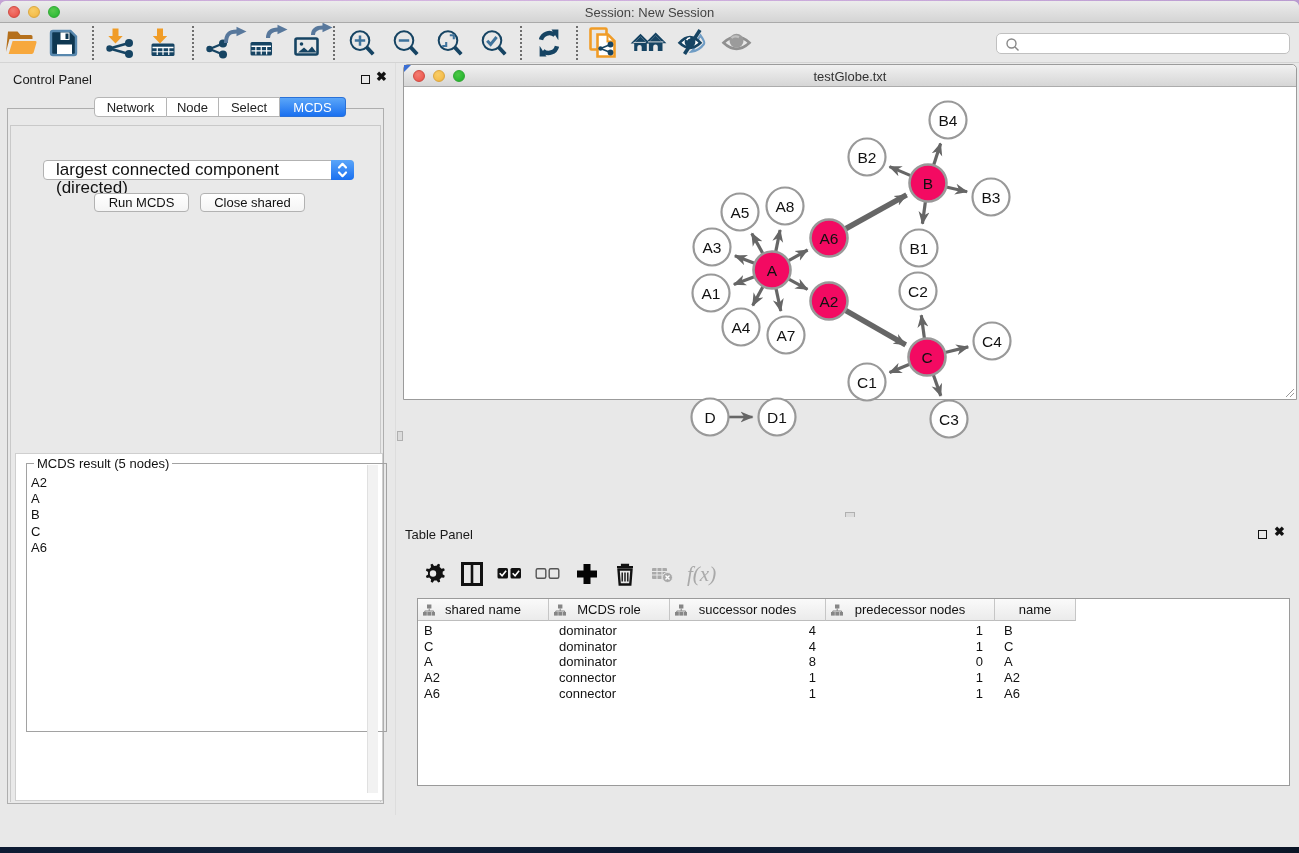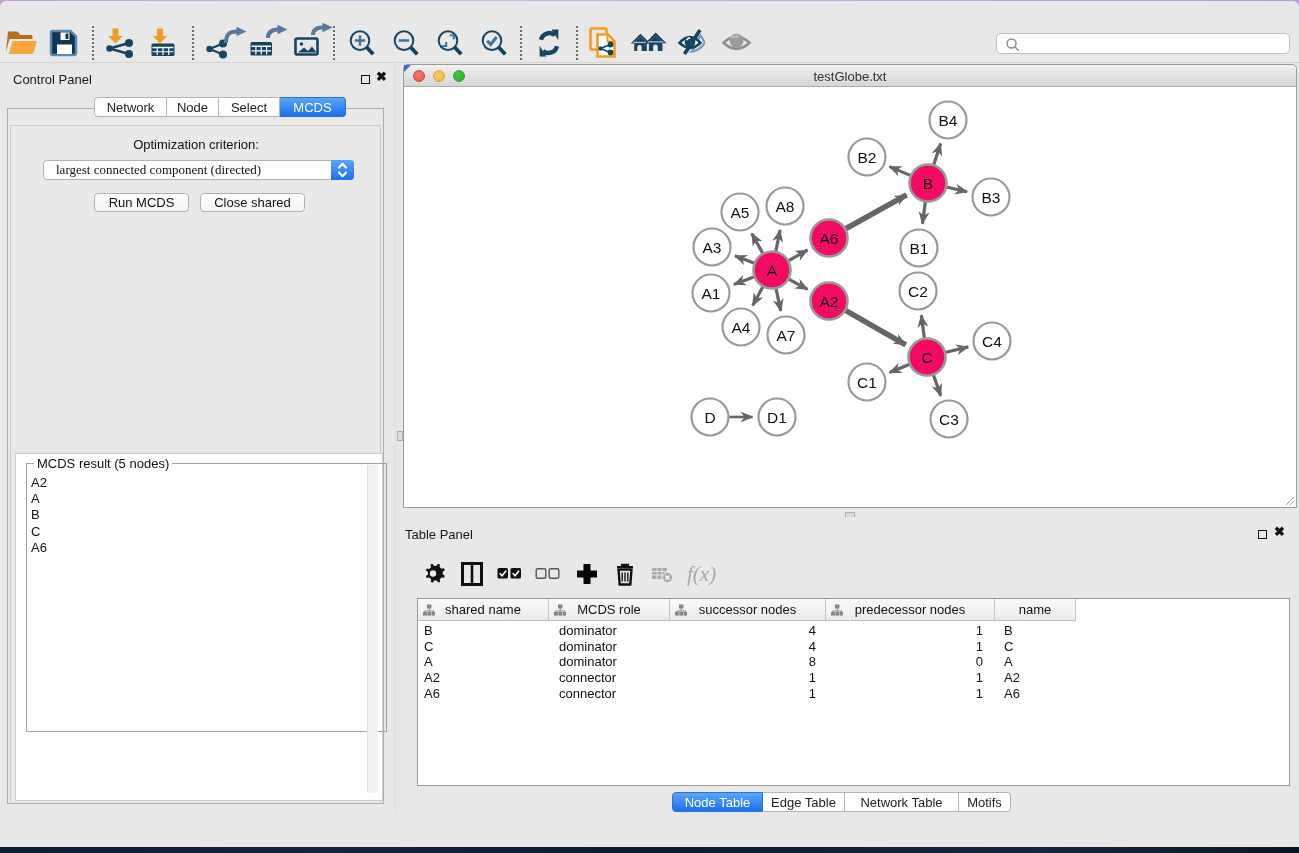--- a/index.html
+++ b/index.html
@@ -23,32 +23,32 @@
   #cp-title { left:13px; top:9px; font-size:13px; color:#1a1a1a; }
   .float-ico { width:9px; height:9px; border:1.5px solid #111; }
   .x-ico { font-size:13px; color:#111; font-weight:bold; }
   #cp-tabs { left:78px; top:34px; height:20px; display:flex; font-size:13px; color:#222; }
   #cp-tabs div { background:#fff; border:1px solid #b5b5b5; border-left:none; line-height:19px; text-align:center;}
   #cp-tabs div:first-child { border-left:1px solid #b5b5b5; border-radius:4px 0 0 4px;margin-left:16px; }
   #cp-tabs div.sel { background:linear-gradient(#5ba6f9,#1a70f0); color:#fff; border-color:#2a71d8; border-radius:0 4px 4px 0; }
   #cp-border { left:7px; top:45px; width:377px; height:696px; border:1px solid #aeaeae; background:#e9e9e9; }
   #cp-inner { left:10px; top:62px; width:371px; height:677px; border:1px solid #c9c9c9; border-bottom:none; }
   #opt-lbl { left:0; top:74px; width:392px; text-align:center; font-size:13px; color:#111; }
-  #dd { left:43px; top:97px; width:311px; height:20px; background:#fff; border:1px solid #b2b2b2; border-radius:4px; font-size:13px; color:#111; line-height:18px; padding-left:12px;font-family:Liberation Serif, serif; }
+  #dd { left:43px; top:97px; width:311px; height:20px; background:#fff; border:1px solid #b2b2b2; border-radius:4px; font-size:17px; color:#111; line-height:18px; padding-left:12px; }
   #dd-step { right:-1px; top:-1px; width:23px; height:20px; background:linear-gradient(#5aa5f9,#1a70f0); border-radius:0 4px 4px 0; }
   .btn { height:19px; background:linear-gradient(#ffffff,#f4f4f4); border:1px solid #b2b2b2; border-radius:4px; font-size:13px; color:#111; text-align:center; line-height:17px; }
   #btn-run { left:94px; top:130px; width:95px; }
   #btn-close { left:200px; top:130px; width:105px; }
   #result-white { left:15px; top:390px; width:368px; height:348px; background:#fff; border:1px solid #cfcfcf; }
   #fieldset { left:10px; top:9px; width:361px; height:269px; border:1px solid #a2a2a2; }
   #fs-legend { left:7px; top:-8px; background:#fff; padding:0 3px; font-size:13px; color:#111; }
   #fs-list { left:4px; top:11px; font-size:13px; color:#111; line-height:16.2px; }
   #fs-scroll { right:8px; top:1px; width:11px; height:328px; background:#f2f2f2; border-left:1px solid #e0e0e0; }
   
-  #netwin { left:403px; top:63px; width:894px; height:444px; background:#fff; border:1px solid #9b9b9b; border-radius:5px 5px 0 0; }
+  #netwin { left:403px; top:63px; width:894px; height:336px; background:#fff; border:1px solid #9b9b9b; border-radius:5px 5px 0 0; }
   #net-titlebar { left:0; top:0; width:892px; height:22px; background:linear-gradient(#f1f1f1,#d6d6d6); border-bottom:1px solid #acacac; border-radius:5px 5px 0 0; }
   #net-title { width:100%; text-align:center; top:4px; font-size:13px; color:#333; }
   .grip { right:2px; bottom:2px; width:10px; height:10px; }
   
   #tpanel { left:403px; top:516px; width:896px; height:299px; background:#e8e8e8; }
   #tp-title { left:2px; top:10px; font-size:13px; color:#1a1a1a; }
   #tbl { left:14px; top:81px; width:873px; height:188px; background:#fff; border:1px solid #9a9a9a; }
   #tbl-head { left:0; top:0; height:22px; display:flex; font-size:13px; color:#111; }
   #tbl-head .hc { background:linear-gradient(#fafafa,#ebebeb); border-right:1px solid #c6c6c6; border-bottom:1px solid #bdbdbd; position:relative; text-align:center; line-height:21px; }
   .rowtxt { font-size:13px; color:#111; line-height:15.7px; }
@@ -61,20 +61,26 @@
   #statusbar { left:0; top:814px; width:1299px; height:32px; background:#e9e9e9; border-top:1px solid #c2c2c2; }
   #sb-btn { left:10px; top:7px; width:28px; height:23px; background:#f0f0f0; border:1px solid #a8a8a8; }
   #mem-btn { left:1216px; top:7px; width:71px; height:23px; background:#fdfdfd; border:1px solid #ababab; border-radius:3px; font-size:12px; color:#111; }
 </style>
 </head>
 <body>
 <div class="abs" id="desktop-top"></div>
 <div class="abs" id="desktop-bot"></div>
 <div class="abs" id="appwin">
 
+  <div class="abs" id="titlebar">
+    <div class="abs tl" style="left:8px;background:radial-gradient(circle at 40% 35%,#f07d74,#ee5f55 60%,#d9493f);border:0.5px solid #ce4a42;"></div>
+    <div class="abs tl" style="left:28px;background:radial-gradient(circle at 40% 35%,#f8cd67,#f5bf4f 60%,#e0a33a);border:0.5px solid #dba73f;"></div>
+    <div class="abs tl" style="left:48px;background:radial-gradient(circle at 40% 35%,#59c94e,#37bf3c 60%,#28a52e);border:0.5px solid #2fa833;"></div>
+    <div class="abs" id="title-txt">Session: New Session</div>
+  </div>
 
   <div class="abs" id="toolbar">
     <div class="abs tsep" style="left:92px"></div>
     <div class="abs tsep" style="left:192px"></div>
     <div class="abs tsep" style="left:333px"></div>
     <div class="abs tsep" style="left:520px"></div>
     <div class="abs tsep" style="left:576px"></div>
     <svg width="1299" height="39" style="position:absolute;left:0;top:0">
 <path d="M8,8.5 h9.5 l3,3.5 h10.5 a1.5,1.5 0 0 1 1.5,1.5 v2.5 h-23 l-3.5,13 z" fill="#b5701c"></path>
 <path d="M12.6,18 h22.6 a1.3,1.3 0 0 1 1.25,1.75 l-2.8,9.8 a2,2 0 0 1 -1.9,1.45 h-23.1 z" fill="#f7a83d"></path>
@@ -172,21 +178,20 @@
     <div class="abs float-ico" style="left:361px;top:12px;"></div>
     <div class="abs x-ico" style="left:376px;top:6px;">✖</div>
     <div class="abs" id="cp-border"></div>
     <div class="abs" id="cp-inner"></div>
     <div class="abs" id="cp-tabs">
       <div style="width:73px">Network</div>
         <div style="width:52px">Node</div>
         <div style="width:61px">Select</div>
         <div class="sel" style="width:66px">MCDS</div>
     </div>
-    <div class="abs" id="opt-lbl">Optimization criterion:</div>
     <div class="abs" id="dd">largest connected component (directed)
       <div class="abs" id="dd-step">
         <svg width="23" height="20">
             <path d="M8 7.5 L11.5 3.8 L15 7.5" fill="none" stroke="#fff" stroke-width="2.2" stroke-linecap="round" stroke-linejoin="round"></path>
             <path d="M8 12.5 L11.5 16.2 L15 12.5" fill="none" stroke="#fff" stroke-width="2.2" stroke-linecap="round" stroke-linejoin="round"></path>
           </svg>
       </div>
     </div>
     <div class="abs btn" id="btn-run">Run MCDS</div>
     <div class="abs btn" id="btn-close">Close shared</div>
@@ -373,21 +378,15 @@
 <div class="abs rowtxt" style="left:141px;top:71.1px;">connector</div>
 <div class="abs rowtxt" style="left:300px;top:71.1px;width:98px;text-align:right;">1</div>
 <div class="abs rowtxt" style="left:460px;top:71.1px;width:105px;text-align:right;">1</div>
 <div class="abs rowtxt" style="left:586px;top:71.1px;">A2</div>
 <div class="abs rowtxt" style="left:6px;top:86.8px;">A6</div>
 <div class="abs rowtxt" style="left:141px;top:86.8px;">connector</div>
 <div class="abs rowtxt" style="left:300px;top:86.8px;width:98px;text-align:right;">1</div>
 <div class="abs rowtxt" style="left:460px;top:86.8px;width:105px;text-align:right;">1</div>
 <div class="abs rowtxt" style="left:586px;top:86.8px;">A6</div>
     </div>
-    <div class="abs" id="bot-tabs">
-      <div class="sel" style="width:91px">Node Table</div>
-        <div style="width:82px">Edge Table</div>
-        <div style="width:114px">Network Table</div>
-        <div style="width:52px">Motifs</div>
-    </div>
   </div>
 
 </div>
 
 </body></html>

